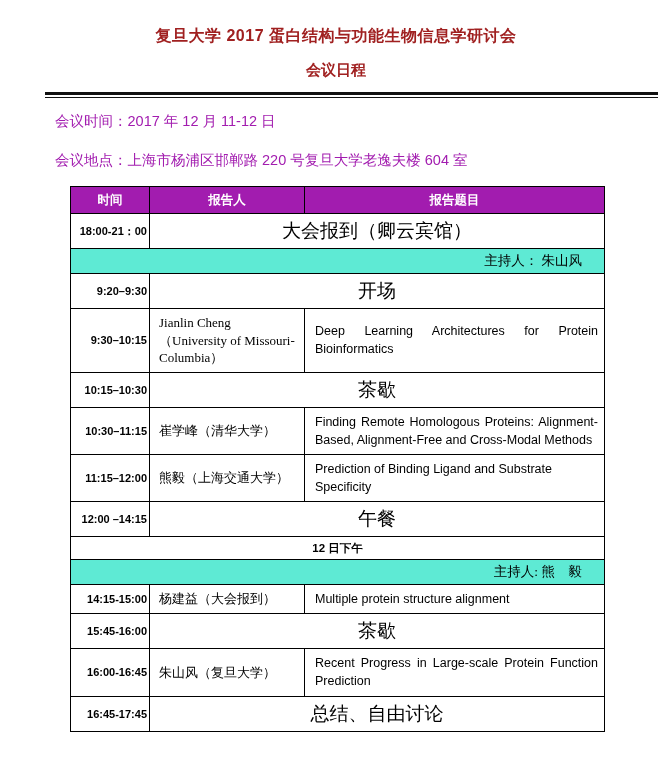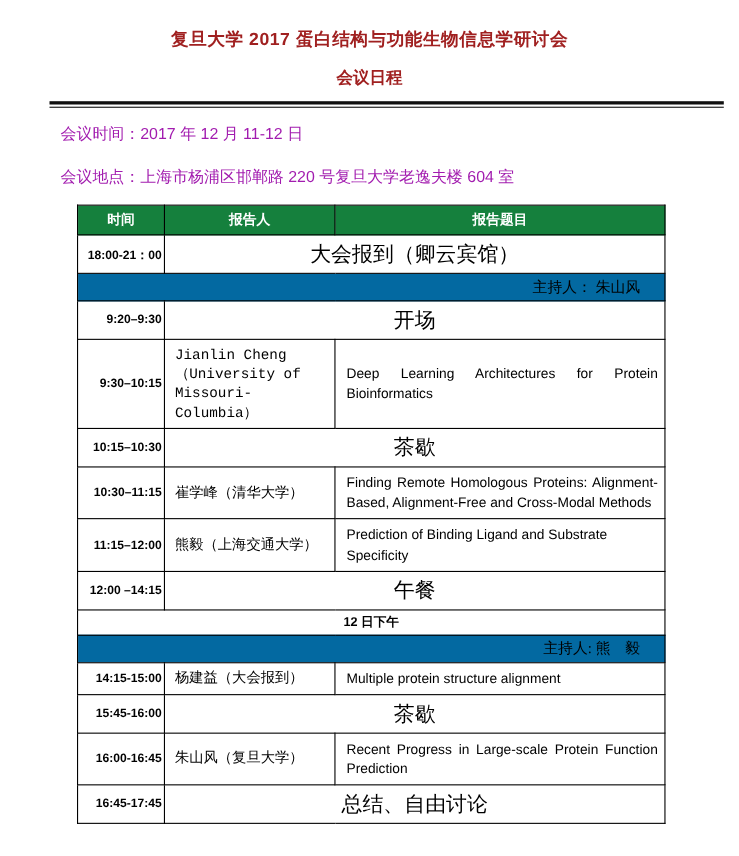--- a/index.html
+++ b/index.html
@@ -46,38 +46,38 @@
     margin: 16px 0 0 70px;
     width: 534px;
     border-collapse: collapse;
     table-layout: fixed;
   }
   table.schedule th, table.schedule td {
     border: 1.4px solid #000;
     vertical-align: middle;
   }
   thead th {
-    background: #15803d;
+    background: #a21caf;
     color: #ffffff;
     font-size: 12.5px;
     font-weight: bold;
     height: 27px;
     text-align: center;
     border-color: #000;
   }
   thead th + th { border-left-color: #7d0c0c; }
 
   td.c-time {
     font-size: 11px;
     font-weight: bold;
     text-align: right;
     padding: 4px 2px;
   }
   td.c-speaker {
-    font-family: Liberation Mono, monospace;
+    font-family: Liberation Serif, serif;
     font-size: 13px;
     padding: 5px 6px 5px 9px;
     line-height: 1.35;
     margin-top: 20px;
   }
   td.c-title {
     font-size: 12.5px;
     padding: 5px 6px 5px 10px;
     line-height: 1.45;
   }
@@ -89,21 +89,21 @@
     padding: 4px 6px;
   }
   tr.r-day td {
     font-size: 11.5px;
     font-weight: bold;
     text-align: center;
     height: 23px;
     padding: 2px;
   }
   tr.r-host td {
-    background: #0369a1;
+    background: #5eead4;
     font-family: "Liberation Serif", serif;
     font-size: 13.5px;
     text-align: right;
     padding: 3px 22px 3px 6px;
     height: 25px;
   }
   tr.r-single td { height: 29px; }
 </style>
 </head>
 <body>

